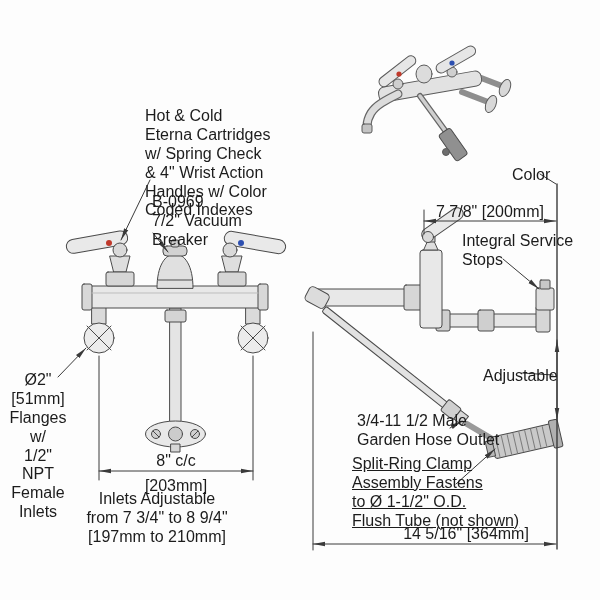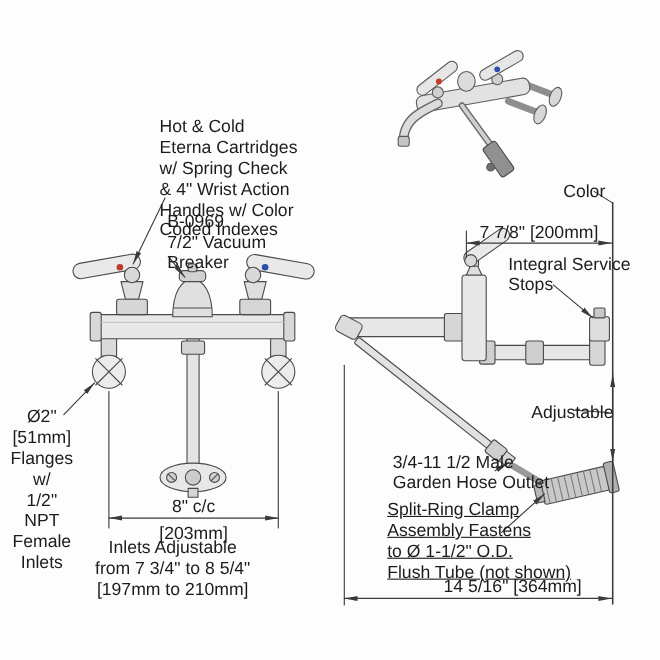--- a/index.html
+++ b/index.html
@@ -218,21 +218,21 @@
 <div class="lbl" style="left:462px; top:367px;margin-left:21px;">Adjustable</div>
 
 <div class="lbl" style="left:337px; top:412px;margin-left:20px;">3/4-11 1/2 Male
 Garden Hose Outlet</div>
 
 <div class="lbl center" style="left:99px; top:452px; width:154px;">8" c/c</div>
 
 <div class="lbl center" style="left:99px; top:477px; width:154px;">[203mm]</div>
 
 <div class="lbl center" style="left:57px; top:490px; width:200px;">Inlets Adjustable
-from  7 3/4" to 8 5/4"
+from  7 3/4" to 8 9/4"
 [197mm to 210mm]</div>
 
 <div class="lbl" style="left:352px; top:455px;text-decoration:underline;">Split-Ring Clamp
 Assembly Fastens
 to Ø 1-1/2" O.D.
 Flush Tube (not shown)</div>
 
 <div class="lbl center" style="left:390px; top:525px; width:152px;">14 5/16" [364mm]</div>
 
 </div>

